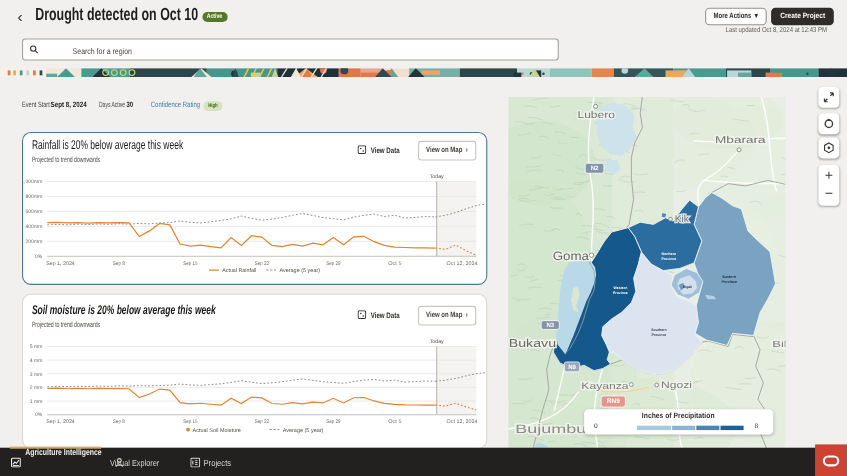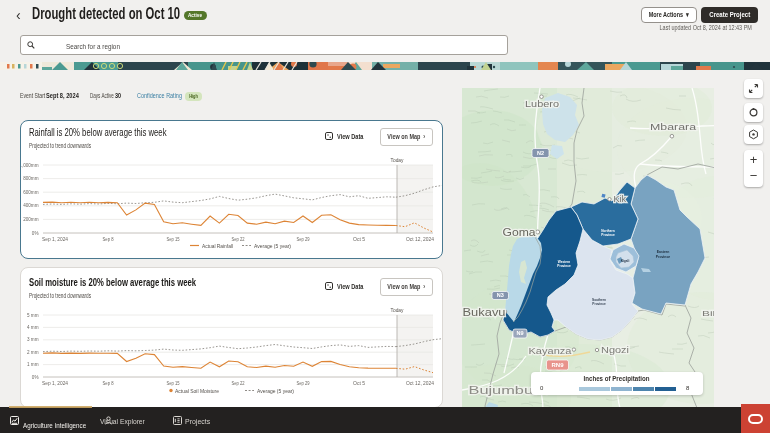--- a/index.html
+++ b/index.html
@@ -145,21 +145,21 @@
     <polyline points="374.9,75.5 384.1,76.7 393.4,72.8 402.7,77.9 412.0,82.0" fill="none" stroke="#dd8435" stroke-width="1" stroke-dasharray="1.6,1.8"></polyline>
     <g>
       <line x1="169" y1="95.5" x2="178" y2="95.5" stroke="#dd8435" stroke-width="1.2"></line>
       <text x="181" y="97.5" font-size="5" fill="#55514c" textLength="31" lengthAdjust="spacingAndGlyphs">Actual Rainfall</text>
       <line x1="221" y1="95.5" x2="230" y2="95.5" stroke="#8f8b86" stroke-width="1" stroke-dasharray="2,1.6"></line>
       <text x="233" y="97.5" font-size="5" fill="#55514c" textLength="37" lengthAdjust="spacingAndGlyphs">Average (5 year)</text>
     </g>
   </svg>
 
 <div class="abs" style="left:20px;top:267px;width:423px;height:141px;background:#fff;border:1px solid #dbd8d4;border-radius:8px;"></div>
-<div class="abs" style="left:29px;top:276px;font-size:11.5px;font-weight:bold;color:#1c1a18;"><span class="cx" style="transform:scaleX(0.67);">Soil moisture is 20% below average this week</span></div>
+<div class="abs" style="left:29px;top:276px;font-size:11.5px;font-weight:bold;color:#1c1a18;font-style:italic;"><span class="cx" style="transform:scaleX(0.67);">Soil moisture is 20% below average this week</span></div>
 <div class="abs" style="left:29px;top:291.5px;font-size:7px;color:#4e4a45;"><span class="cx" style="transform:scaleX(0.67);">Projected to trend downwards</span></div>
 <svg class="abs" style="left:325px;top:281.5px;" width="8" height="8" viewBox="0 0 8 8">
     <rect x="0.5" y="0.5" width="7" height="7" rx="1.4" fill="none" stroke="#2f2d2a" stroke-width="1"></rect>
     <circle cx="3" cy="3" r="0.7" fill="#2f2d2a"></circle>
     <circle cx="5.2" cy="5.2" r="0.7" fill="#2f2d2a"></circle>
   </svg>
 <div class="abs" style="left:337px;top:282px;font-size:7.2px;font-weight:bold;color:#2f2d2a;"><span class="cx">View Data</span></div>
 <div class="abs" style="left:380px;top:278px;width:53px;height:18px;background:#fff;border:1px solid #c8c5c0;border-radius:3px;font-size:7px;font-weight:bold;color:#403d3a;text-align:center;line-height:16.5px;"><span class="cc">View on Map &nbsp;›</span></div>
 <svg class="abs" style="left:21px;top:300px;" width="421" height="100" viewBox="0 0 421 100">
     <rect x="376" y="15" width="36" height="62" fill="#f4f3f1"></rect>
@@ -329,21 +329,21 @@
 <div class="abs" style="left:655px;top:386.5px;width:21px;height:4px;background:#225f92;"></div>
 <div class="abs" style="left:686px;top:385px;font-size:6px;color:#33302c;">8</div>
 
 <div class="abs" style="left:0;top:407px;width:770px;height:26px;background:#232120;"></div>
 <div class="abs" style="left:9px;top:406px;width:83px;height:1.6px;background:#cda763;opacity:0.9;"></div>
 <svg class="abs" style="left:10px;top:416px;" width="9" height="9" viewBox="0 0 9 9">
     <rect x="0.5" y="0.5" width="8" height="8" rx="1" fill="none" stroke="#f0eeea" stroke-width="1"></rect>
     <polyline points="1.8,6.2 3.5,4 5,5.2 7.2,2.2" fill="none" stroke="#f0eeea" stroke-width="1"></polyline>
     <rect x="1.8" y="6.8" width="5.4" height="1" fill="#f0eeea"></rect>
   </svg>
-<div class="abs" style="left:23px;top:421px;font-size:8px;font-weight:normal;color:#f3f1ed;"><span class="cx">Agriculture Intelligence</span></div>
+<div class="abs" style="left:23px;top:407px;font-size:8px;font-weight:bold;color:#f3f1ed;"><span class="cx">Agriculture Intelligence</span></div>
 <svg class="abs" style="left:104px;top:416px;" width="9" height="9" viewBox="0 0 9 9">
     <circle cx="4.5" cy="2.6" r="1.7" fill="none" stroke="#d8d5d0" stroke-width="1"></circle>
     <path d="M1.5,8.3 C1.8,5.9 7.2,5.9 7.5,8.3" fill="none" stroke="#d8d5d0" stroke-width="1"></path>
   </svg>
 <div class="abs" style="left:100px;top:416.5px;font-size:8px;color:#d8d5d0;"><span class="cx" style="transform:scaleX(0.835);">Visual Explorer</span></div>
 <svg class="abs" style="left:173px;top:416px;" width="9" height="9" viewBox="0 0 9 9">
     <rect x="0.5" y="0.5" width="8" height="8" rx="1" fill="none" stroke="#d8d5d0" stroke-width="1"></rect>
     <line x1="2.3" y1="2.8" x2="2.3" y2="6.2" stroke="#d8d5d0" stroke-width="1"></line>
     <line x1="4.4" y1="2.8" x2="6.6" y2="2.8" stroke="#d8d5d0" stroke-width="0.9"></line>
     <line x1="4.4" y1="4.5" x2="6.6" y2="4.5" stroke="#d8d5d0" stroke-width="0.9"></line>

